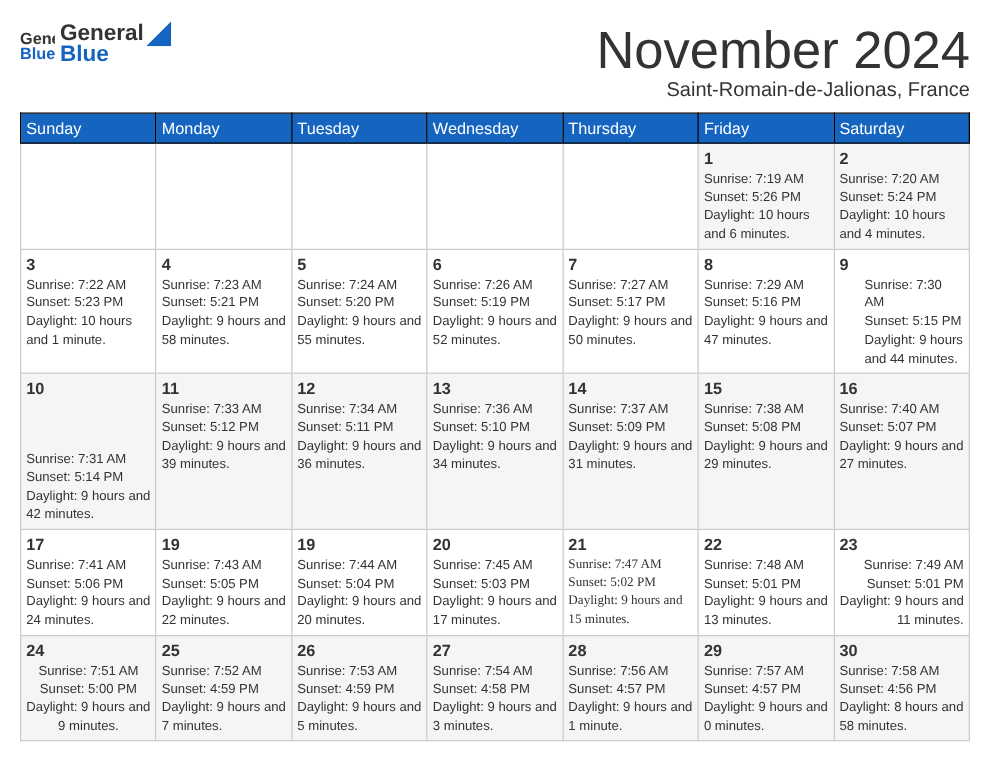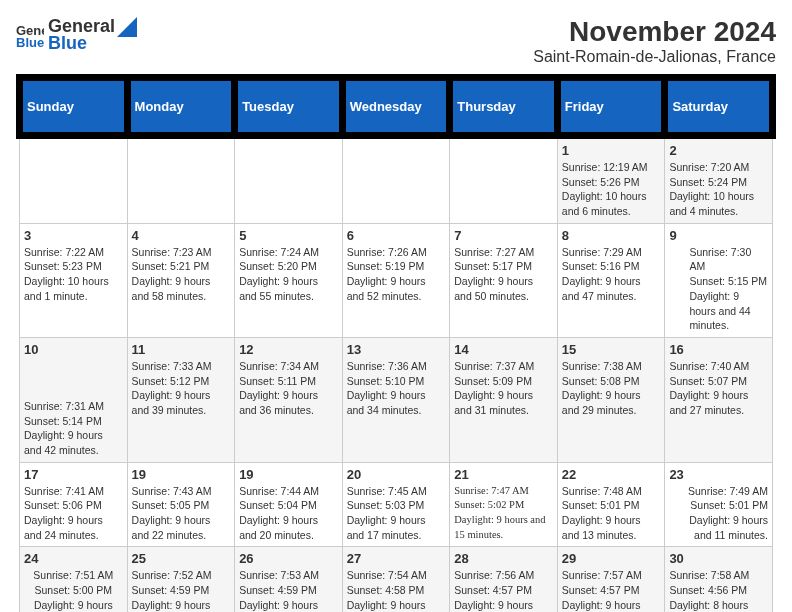--- a/index.html
+++ b/index.html
@@ -22,42 +22,42 @@
       gap: 4px;
     }
     .logo-icon {
       width: 28px;
       height: 28px;
     }
     .title-area {
       text-align: right;
     }
     .month-title {
-      font-size: 28px;
-      font-weight: bold;
+      font-size: 42px;
+      font-weight: normal;
       color: #333;
       margin-left: 12px;
     }
     .subtitle {
       font-size: 16px;
       color: #333;
     }
     table {
       width: 100%;
       border-collapse: collapse;
       table-layout: fixed;
     }
     thead tr th {
       background-color: #1565c0;
       color: #fff;
       font-size: 13px;
-      font-weight: bold;
-      padding: 18px 4px;
+      font-weight: normal;
+      padding: 4px 4px;
       text-align: left;
-      border: 7px solid #000000;
+      border: 1px solid #000000;
     }
     tbody tr td {
       vertical-align: top;
       border: 1px solid #ccc;
       padding: 4px;
       font-size: 11px;
       color: #333;
       height: 80px;
       background: #fff;
     }
@@ -119,21 +119,21 @@
   </thead>
   <tbody id="calendar-body">
   <tr>
         <td class="empty-cell"></td>
         <td class="empty-cell"></td>
         <td class="empty-cell"></td>
         <td class="empty-cell"></td>
         <td class="empty-cell"></td>
         <td>
           <span class="day-number">1</span>
-          <div class="day-info" style="white-space: pre-line;">Sunrise: 12:19 AM
+          <div class="day-info" style="white-space: pre-line;">Sunrise: 7:19 AM
 Sunset: 5:26 PM
 Daylight: 10 hours and 6 minutes.</div>
         </td>
         <td>
           <span class="day-number">2</span>
           <div class="day-info" style="white-space: pre-line;">Sunrise: 7:20 AM
 Sunset: 5:24 PM
 Daylight: 10 hours and 4 minutes.</div>
         </td>
       </tr>

